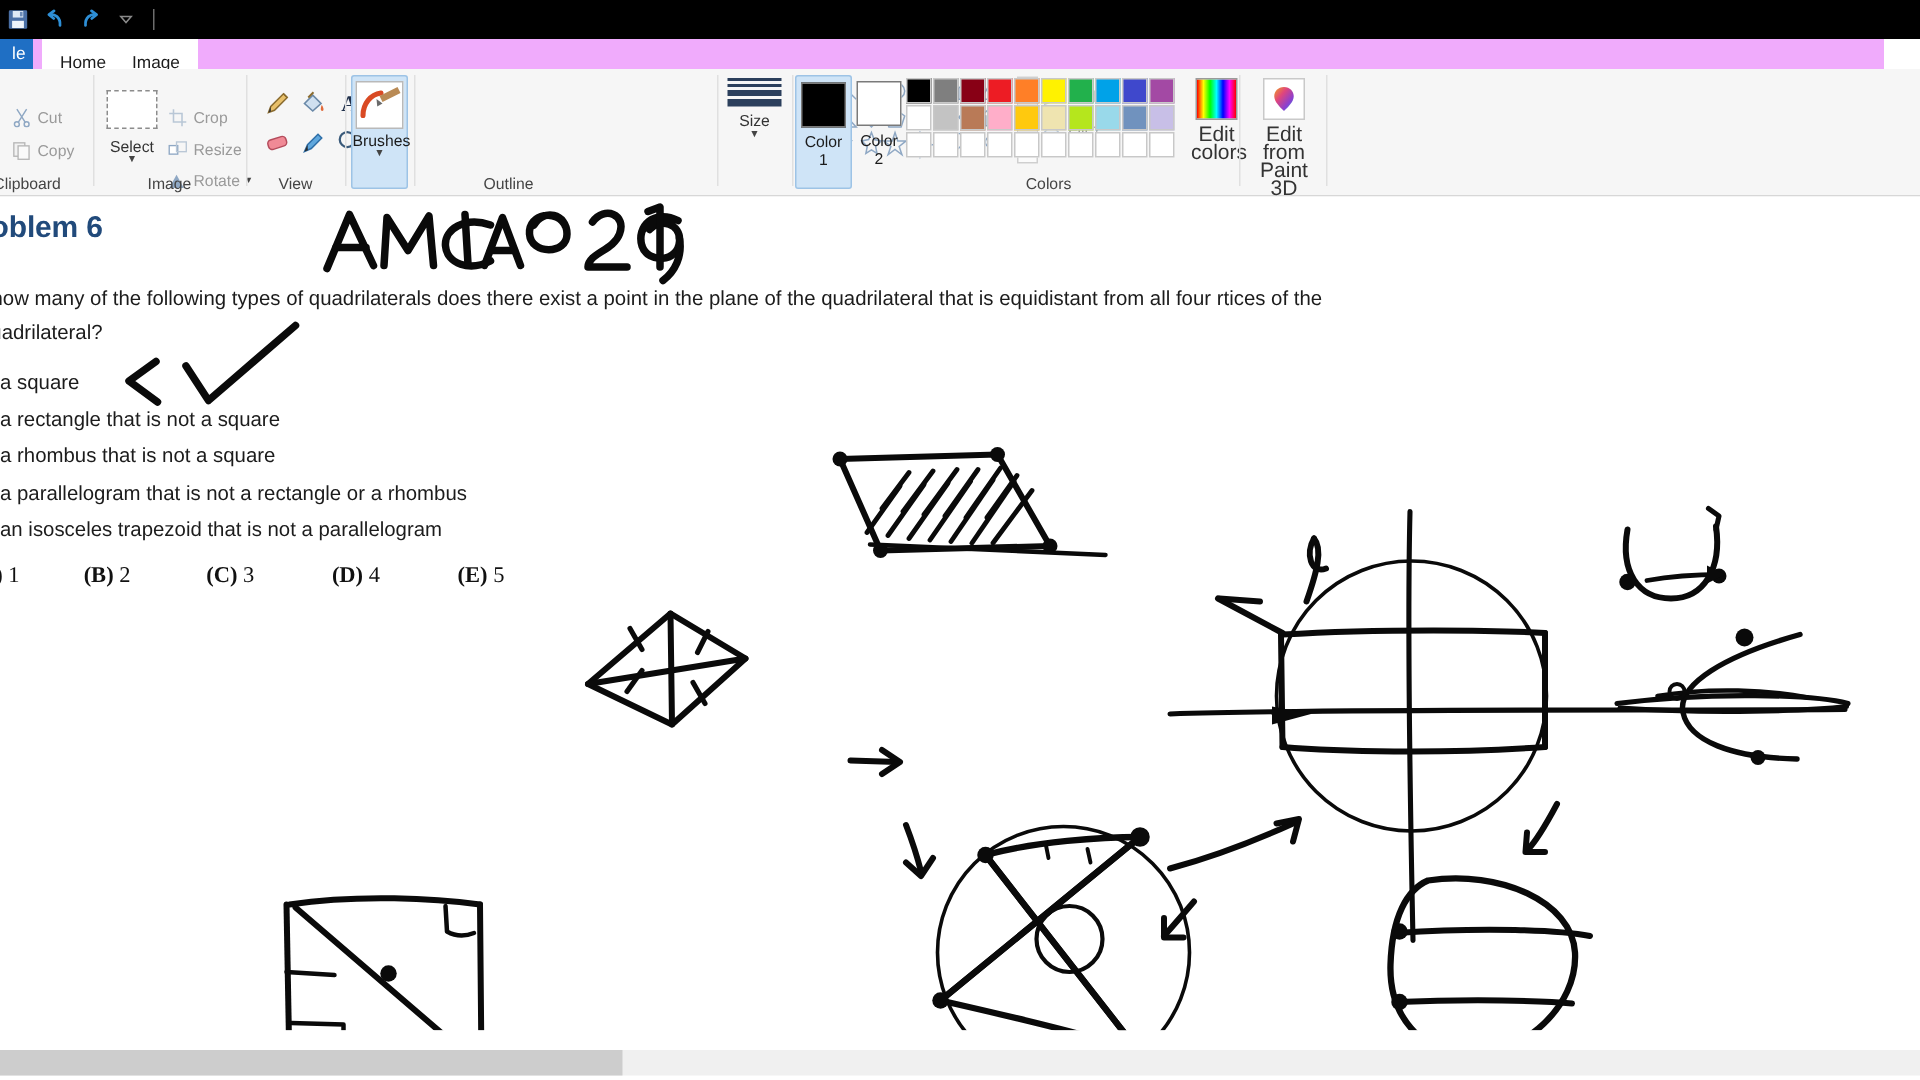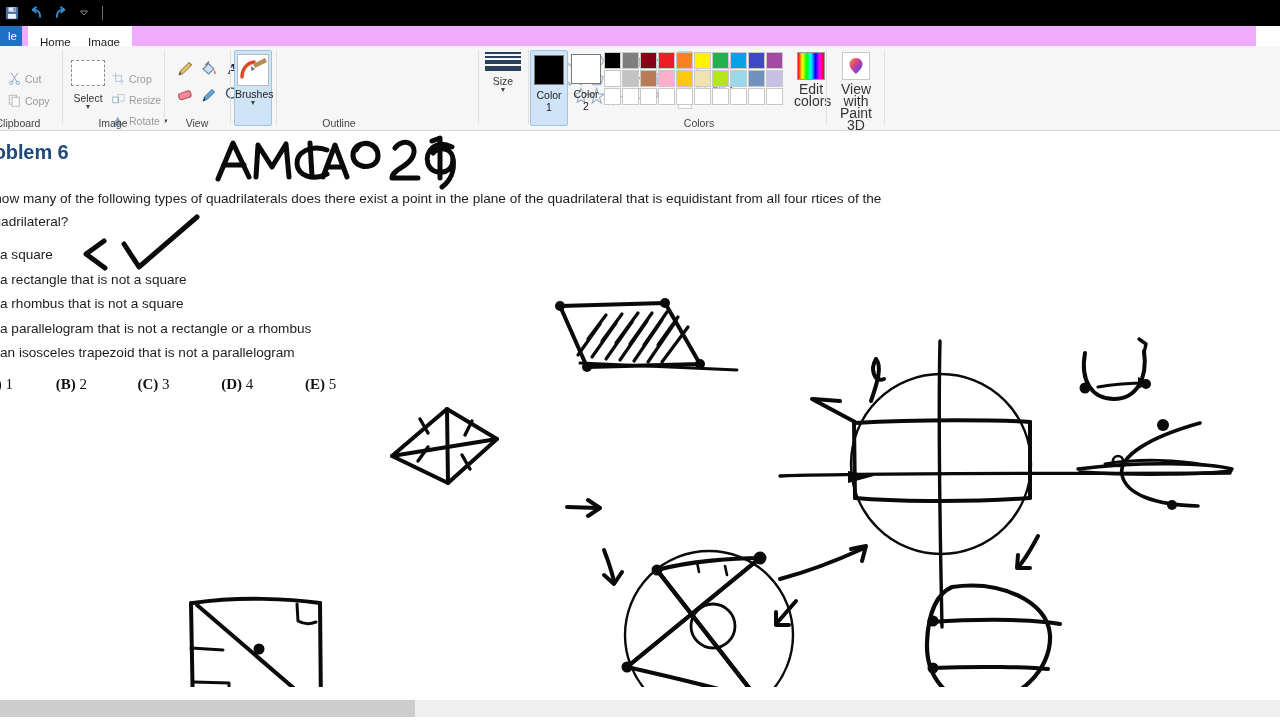--- a/index.html
+++ b/index.html
@@ -418,21 +418,21 @@
               <linearGradient id="p3g" x1="0" y1="0" x2="1" y2="1">
                 <stop offset="0%" stop-color="#f0a020"></stop>
                 <stop offset="35%" stop-color="#e0467c"></stop>
                 <stop offset="70%" stop-color="#8a3fd0"></stop>
                 <stop offset="100%" stop-color="#2b9de0"></stop>
               </linearGradient>
             </defs>
             <path d="M10 2 C14 2 16.5 5 16.5 8.2 C16.5 12 12.5 15.5 10 18 C7.5 15.5 3.5 12 3.5 8.2 C3.5 5 6 2 10 2 Z" fill="url(#p3g)"></path>
           </svg>
         </div>
-        <div class="ec-lbl">View with</div>
+        <div class="ec-lbl">Edit from</div>
         <div class="ec-lbl" style="margin-top:0">Paint 3D</div>
       </div>
       <div class="grp-div" style="left:884px;"></div>
 
       <div class="grp-label" style="left:604px;width:190px;bottom:1px;text-align:center;position:absolute;">Colors</div>
     </div>
   </div>
 
   <div class="canvas">
     <div class="doc">

